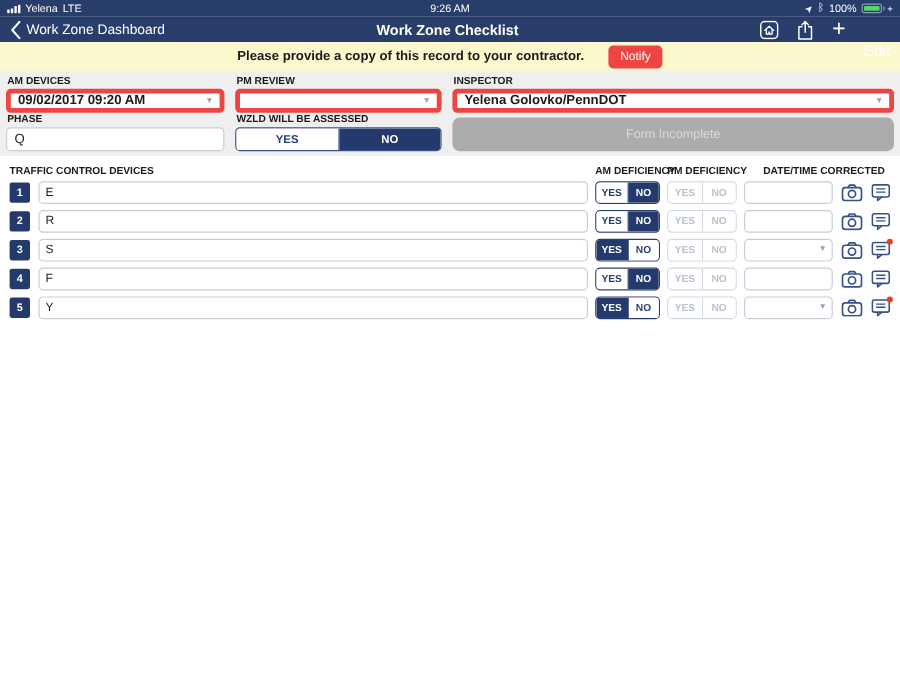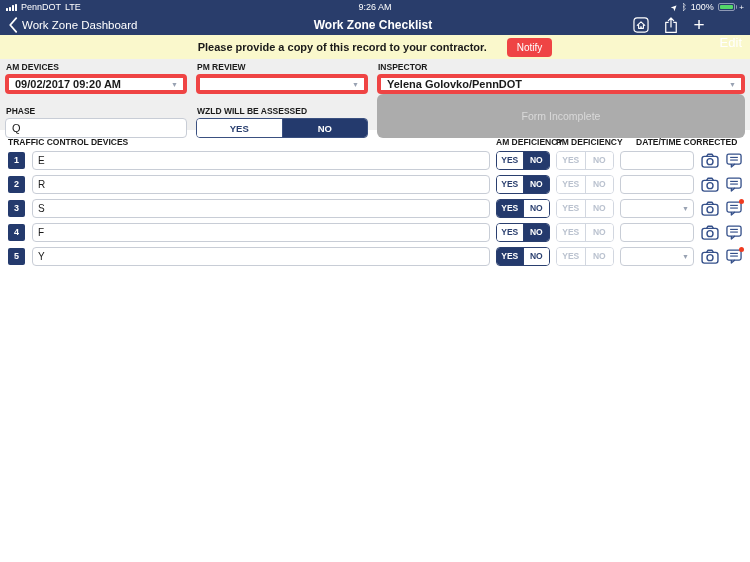--- a/index.html
+++ b/index.html
@@ -47,21 +47,21 @@
           display:flex; align-items:center; padding:0 16px 0 6px; }
   .fbox .fvalue { font-size:11px; font-weight:bold; color:#1a1a1a; white-space:nowrap; overflow:hidden; }
   .drop-arrow { position:absolute; right:5px; top:50%; transform:translateY(-50%); font-size:7px; color:#98A2B2; }
   .ftext { height:20px; background:#ffffff; border:1px solid #C8CDD6; border-radius:4px;
            font-size:11px; color:#1a1a1a; padding:0 6px; width:100%; font-family:inherit; }
   .seg-lg { display:flex; height:20px; border:1px solid #3A5080; border-radius:4px; overflow:hidden; }
   .seg-lg .half { flex:1; display:flex; align-items:center; justify-content:center; font-size:9.5px;
                   font-weight:bold; color:#2A3F6F; background:#ffffff; }
   .seg-lg .half:first-child { border-right:1px solid #3A5080; }
   .seg-lg .half.wsel { background:#243A6D; color:#ffffff; }
-  .gray-btn { height:44px; align-self:end; background:#ACACAC; border:none; border-radius:6px;
+  .gray-btn { height:28px; align-self:end; background:#ACACAC; border:none; border-radius:6px;
               color:#D9D9D9; font-size:10.5px; font-family:inherit; width:100%; }
 
   
   .tbl-header, .trow { display:grid; grid-template-columns:18px 1fr 54px 58px 74px 19px 17px;
                        column-gap:6px; padding:0 8px; align-items:center; }
   .tbl-header { height:13px; margin-top:5px; }
   .th { font-size:8.5px; font-weight:bold; color:#1a1a1a; white-space:nowrap; }
   .th-devices { grid-column:1 / 3; }
   .th-am { grid-column:3; text-align:center; }
   .th-pm { grid-column:4; text-align:center; }
@@ -92,21 +92,21 @@
 
   <div class="statusbar">
     <div class="sb-center">9:26 AM</div>
     <div class="sb-left">
       <span class="sig">
           <span></span>
           <span></span>
           <span></span>
           <span></span>
         </span>
-      <span>PennDOT</span>
+      <span>Yelena</span>
       <span>LTE</span>
     </div>
     <div class="sb-right">
       <span class="loc-icon">➤</span>
       <span class="bt-icon">ᛒ</span>
       <span>100%</span>
       <span class="battery">
           <span class="battery-fill"></span>
         </span>
       <span class="battery-tip"></span>

